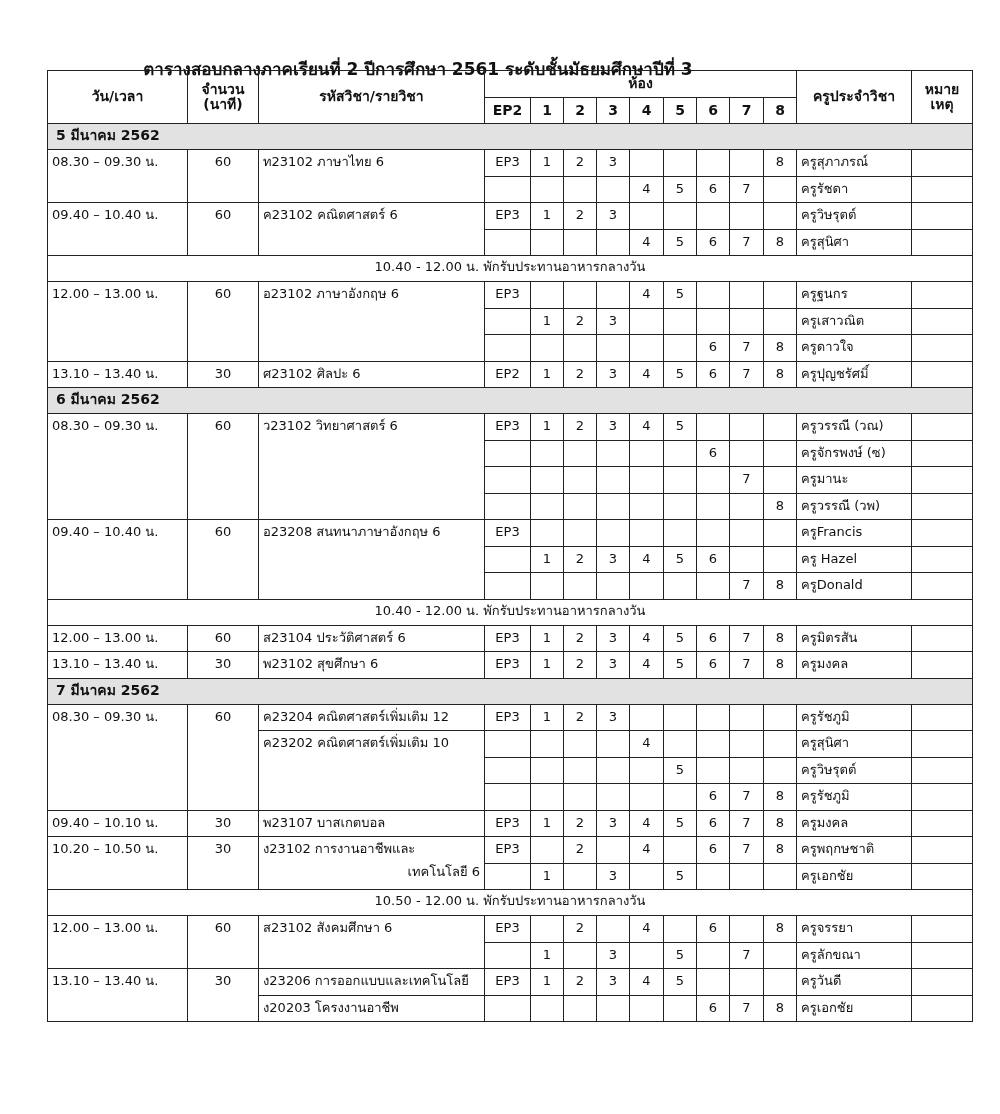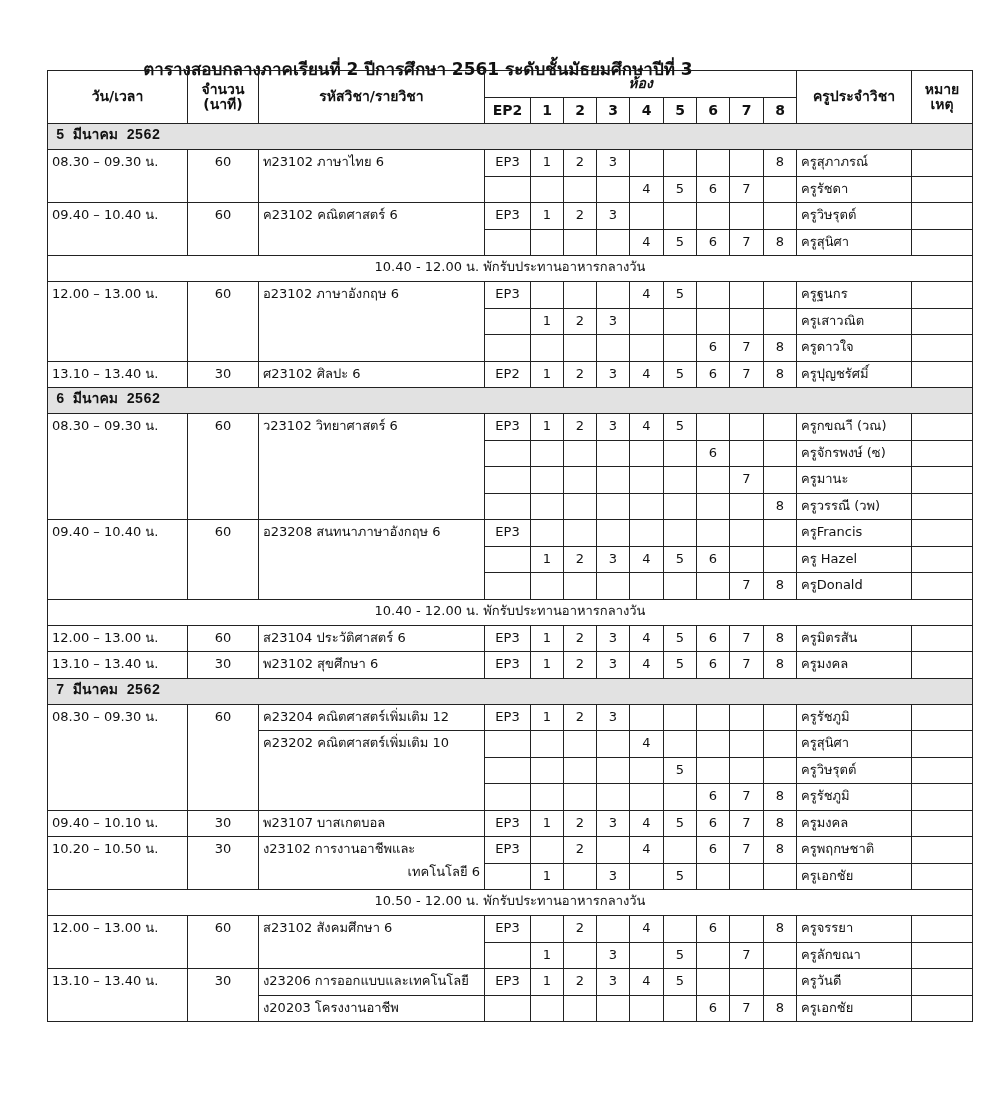--- a/index.html
+++ b/index.html
@@ -16,29 +16,29 @@
     position: absolute; left: 47px; top: 70px;
     border-collapse: collapse; table-layout: fixed;
     width: 925px; font-size: 13px;
   }
   table.sched td, table.sched th {
     border: 1px solid #222; padding: 0 4px; height: 26.5px; line-height: 1.1;
     white-space: nowrap; overflow: hidden; vertical-align: top; padding-top: 5px;
     box-sizing: border-box;
   }
   table.sched th { font-weight: bold; font-size: 14px; vertical-align: middle; padding-top: 0; text-align: center; }
-  th.rooms-head { height: 28px; font-style: italic; }
+  th.rooms-head { height: 28px; }
   th.sub { font-weight: normal; font-size: 13px; height: 26px; }
   td.c { text-align: center; }
   td.time { text-align: left; }
   td.subj { padding-left: 10px; }
   td.teacher { padding-left: 8px; }
   tr.day td {
     background: #e2e2e2; font-weight: bold; font-size: 14px; padding-left: 8px;
-    height: 26px; padding-top: 4px; font-family: Liberation Mono, monospace;
+    height: 26px; padding-top: 4px;
   }
   tr.brk td {
     text-align: center; height: 26px; padding-top: 4px;
   }
 </style>
 </head>
 <body>
 
 <div class="title">ตารางสอบกลางภาคเรียนที่ 2 ปีการศึกษา 2561 ระดับชั้นมัธยมศึกษาปีที่ 3</div>
 
@@ -218,21 +218,21 @@
         <td class="subj" rowspan="4">ว23102 วิทยาศาสตร์ 6</td>
         <td class="c">EP3</td>
         <td class="c">1</td>
         <td class="c">2</td>
         <td class="c">3</td>
         <td class="c">4</td>
         <td class="c">5</td>
         <td class="c"></td>
         <td class="c"></td>
         <td class="c"></td>
-        <td class="teacher">ครูกขณาี (วณ)</td>
+        <td class="teacher">ครูวรรณี (วณ)</td>
         <td></td>
       </tr>
       <tr>
         <td class="c"></td>
         <td class="c"></td>
         <td class="c"></td>
         <td class="c"></td>
         <td class="c"></td>
         <td class="c"></td>
         <td class="c">6</td>

